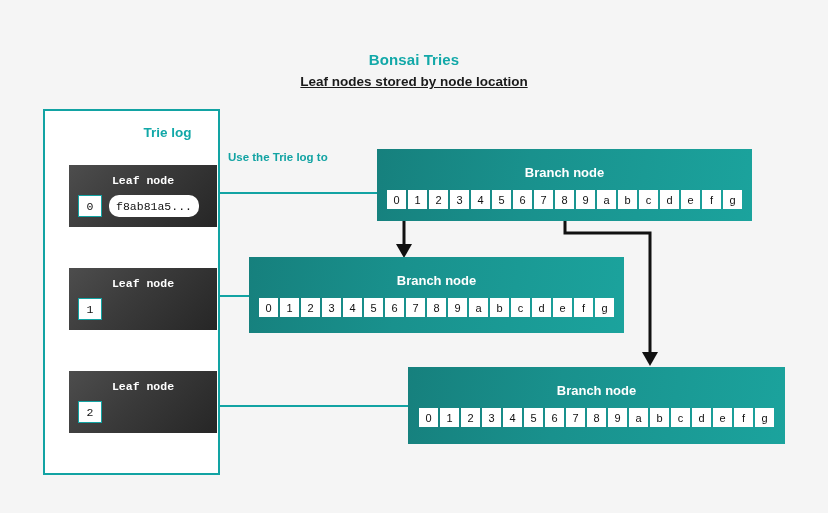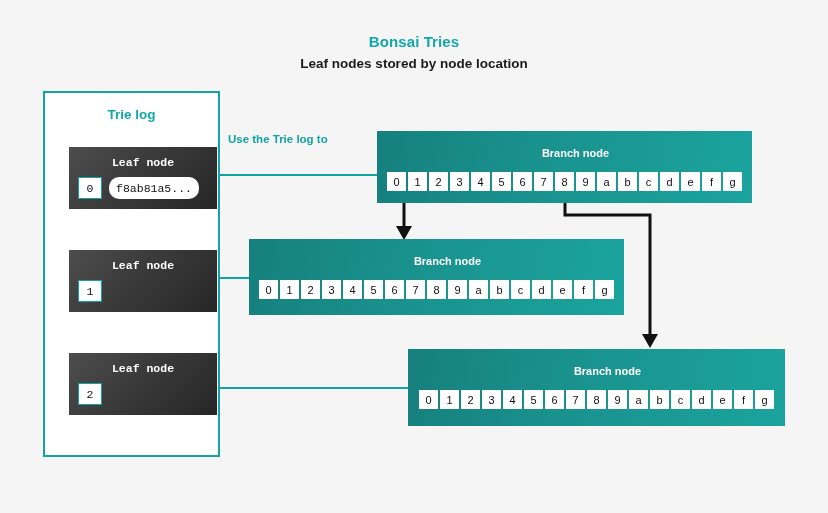--- a/index.html
+++ b/index.html
@@ -11,20 +11,21 @@
     height: 513px;
     background: #f5f5f5;
     font-family: "Liberation Sans", sans-serif;
     overflow: hidden;
   }
   #canvas {
     position: relative;
     width: 828px;
     height: 368px;
     background: #f5f5f5;
+    margin-top: 18px;
   }
 
   
   #header {
     position: absolute;
     left: 0;
     top: 32px;
     width: 828px;
     text-align: center;
   }
@@ -34,20 +35,21 @@
     color: #12a8a8;
     letter-spacing: .1px;
     line-height: 20px;
   }
   #subtitle {
     font-size: 13.5px;
     font-weight: bold;
     color: #1b1b1b;
     line-height: 20px;
     margin-top: 2px;
+    text-decoration: underline;
   }
 
   
   #trielog-panel {
     position: absolute;
     left: 43px;
     top: 91px;
     width: 177px;
     height: 366px;
     background: #ffffff;
@@ -56,20 +58,21 @@
   }
   #trielog-title {
     position: absolute;
     left: 0;
     top: 14px;
     width: 100%;
     text-align: center;
     font-size: 13.5px;
     font-weight: bold;
     color: #12a8a8;
+    padding-left: 36px;
   }
 
   .leaf-node {
     position: absolute;
     left: 24px;
     width: 148px;
     height: 62px;
     background: linear-gradient(135deg, #4d4d4d 0%, #3a3a3a 45%, #262626 100%);
     box-sizing: border-box;
     font-family: Liberation Mono, monospace;
@@ -130,24 +133,23 @@
   #branch-1 { left: 377px; top: 131px; width: 375px; height: 72px; }
   #branch-2 { left: 249px; top: 239px; width: 375px; height: 76px; }
   #branch-3 { left: 408px; top: 349px; width: 377px; height: 77px; }
 
   .branch-title {
     position: absolute;
     left: 0;
     top: 16px;
     width: 100%;
     text-align: center;
-    font-size: 11px;
+    font-size: 13px;
     font-weight: bold;
     color: #ffffff;
-    padding-left: 11px;
   }
   .branch-cells {
     position: absolute;
     left: 0;
     width: 100%;
     display: flex;
     justify-content: center;
     gap: 2px;
   }
   #branch-1 .branch-cells { top: 171px; }

